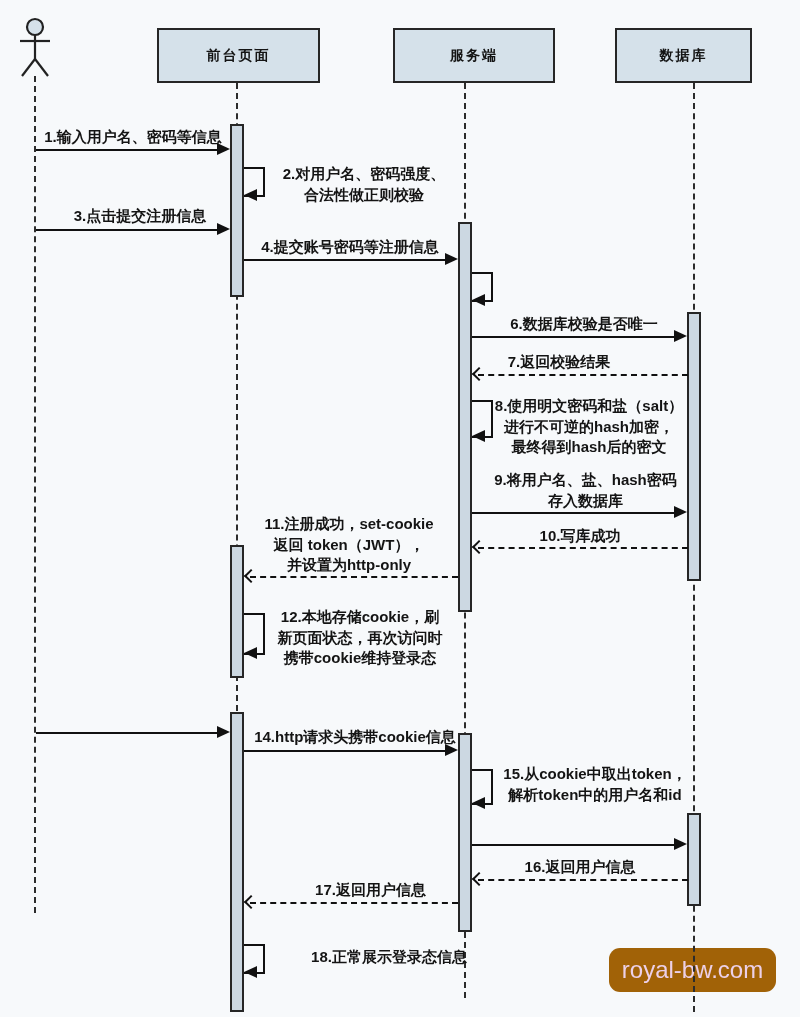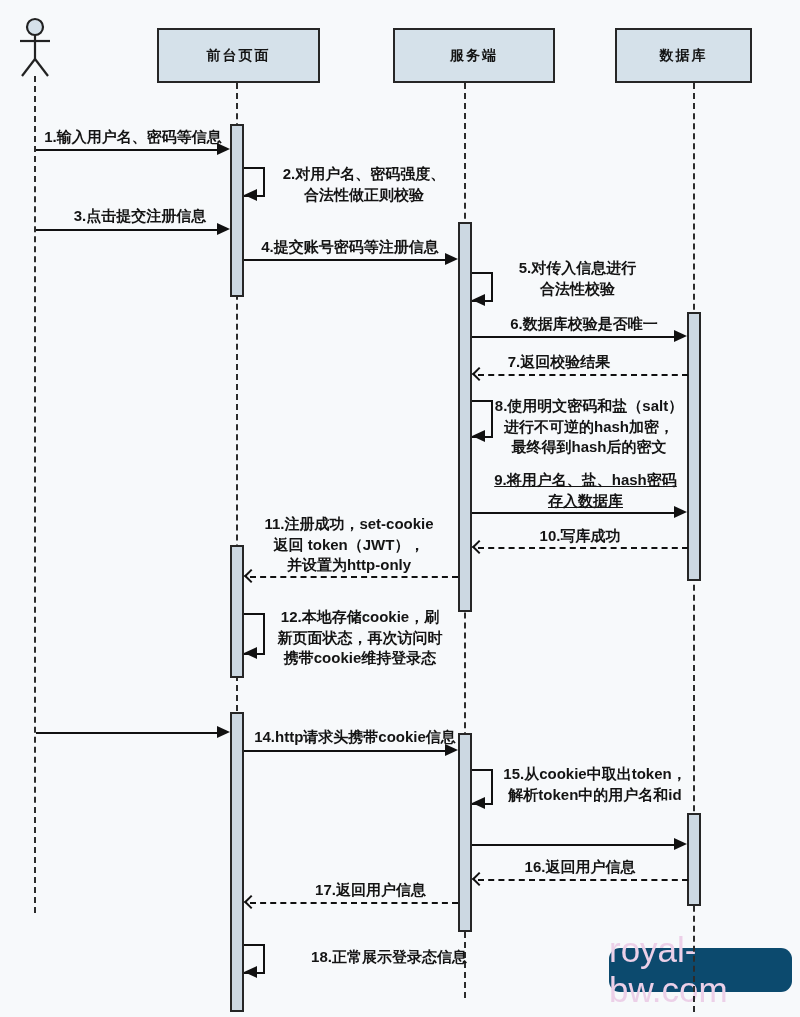--- a/index.html
+++ b/index.html
@@ -42,24 +42,24 @@
   .selfloop {
     position:absolute; width:21px;
     border:2px solid #111; border-left:none; z-index:5;
   }
   .label {
     position:absolute; font-size:15px; font-weight:600;
     text-align:center; white-space:pre-line; line-height:1.38;
     z-index:7;
   }
   .watermark {
-    position:absolute; left:609px; top:948px; width:183px; height:44px;
-    background:#0c4a6e; border-radius:11px;
+    position:absolute; left:609px; top:948px; width:167px; height:44px;
+    background:#a16207; border-radius:11px;
     display:flex; align-items:center; justify-content:center;
-    font-size:35px; font-weight:400; color:#ecd0e8; z-index:1;
+    font-size:24px; font-weight:400; color:#ecd0e8; z-index:1;
   }
   .actor { position:absolute; left:13px; top:16px; z-index:4; }
 </style>
 </head>
 <body>
 
 <div class="canvas">
 
   <svg class="actor" width="46" height="66" viewBox="0 0 46 66">
     <circle cx="22" cy="11" r="8" fill="#d5e1ea" stroke="#222" stroke-width="2.2"></circle>
@@ -108,38 +108,36 @@
   <div class="label" style="left:50px;top:206px;width:180px;">3.点击提交注册信息</div>
   <div class="msg" style="left:36px;top:229px;width:182px;"></div>
   <div class="head-right" style="left:217px;top:223px;"></div>
 
   <div class="label" style="left:244px;top:237px;width:212px;">4.提交账号密码等注册信息</div>
   <div class="msg" style="left:244px;top:259px;width:201px;"></div>
   <div class="head-right" style="left:445px;top:253px;"></div>
 
   <div class="selfloop" style="left:472px;top:272px;height:30px;"></div>
   <div class="head-left" style="left:472px;top:294px;"></div>
-  <div class="label" style="left:495px;top:258px;width:165px;">5.对传入信息进行
-合法性校验</div>
 
   <div class="label" style="left:478px;top:314px;width:212px;">6.数据库校验是否唯一</div>
   <div class="msg" style="left:472px;top:336px;width:202px;"></div>
   <div class="head-right" style="left:674px;top:330px;"></div>
 
   <div class="label" style="left:474px;top:352px;width:170px;">7.返回校验结果</div>
   <div class="msg dashed" style="left:478px;top:374px;width:210px;"></div>
   <div class="open-left" style="left:474px;top:369px;"></div>
 
   <div class="selfloop" style="left:472px;top:400px;height:38px;"></div>
   <div class="head-left" style="left:472px;top:430px;"></div>
   <div class="label" style="left:488px;top:396px;width:202px;">8.使用明文密码和盐（salt）
 进行不可逆的hash加密，
 最终得到hash后的密文</div>
 
-  <div class="label" style="left:478px;top:470px;width:215px;text-decoration:underline;">9.将用户名、盐、hash密码
+  <div class="label" style="left:478px;top:470px;width:215px;">9.将用户名、盐、hash密码
 存入数据库</div>
   <div class="msg" style="left:472px;top:512px;width:202px;"></div>
   <div class="head-right" style="left:674px;top:506px;"></div>
 
   <div class="label" style="left:495px;top:526px;width:170px;">10.写库成功</div>
   <div class="msg dashed" style="left:478px;top:547px;width:210px;"></div>
   <div class="open-left" style="left:474px;top:542px;"></div>
 
   <div class="label" style="left:248px;top:514px;width:202px;">11.注册成功，set-cookie
 返回 token（JWT），

